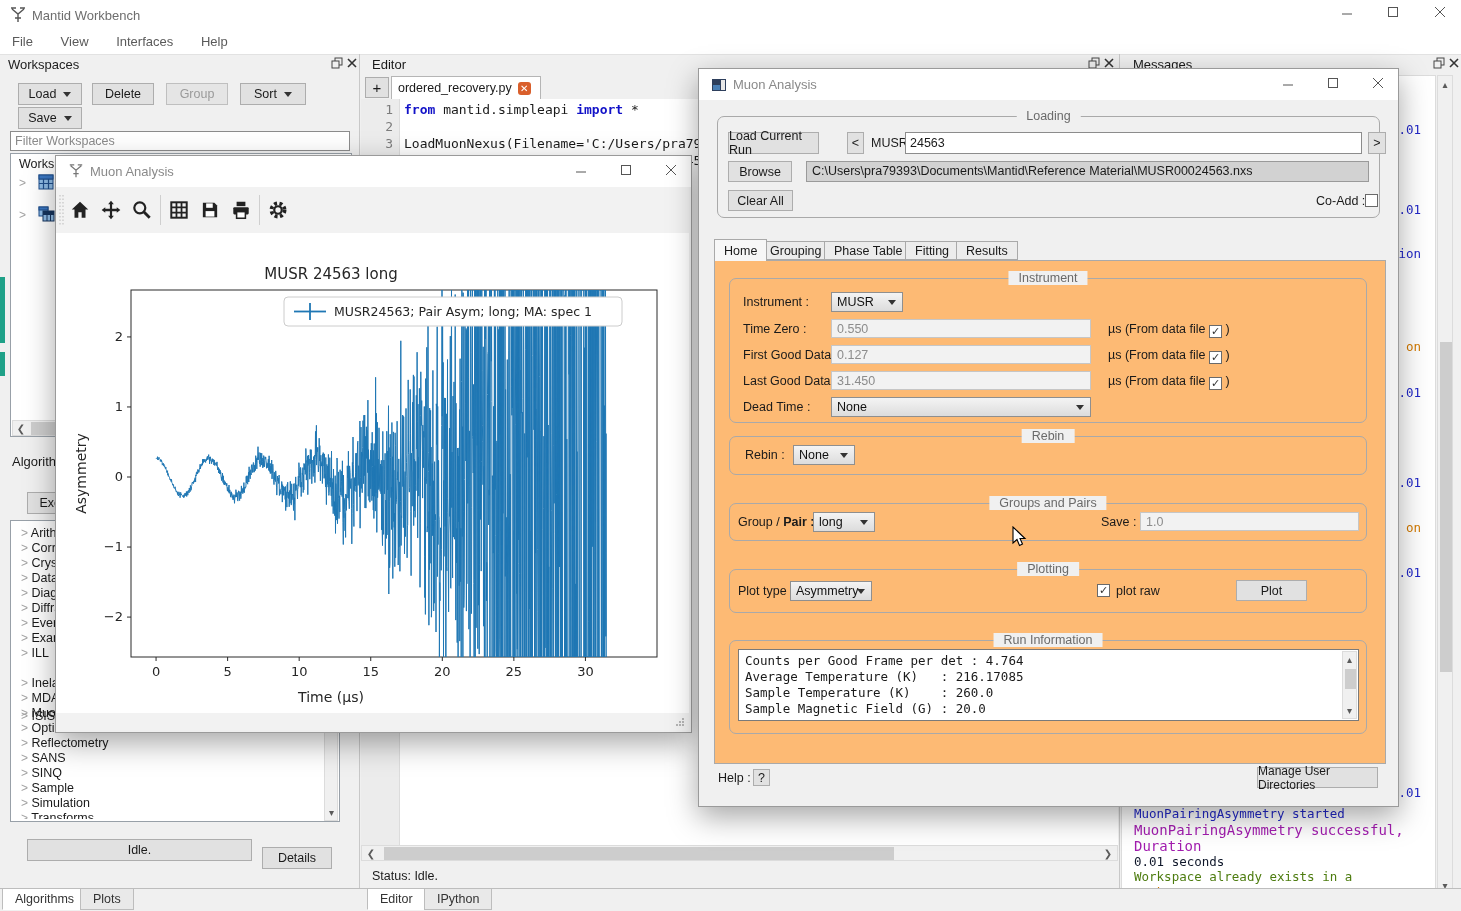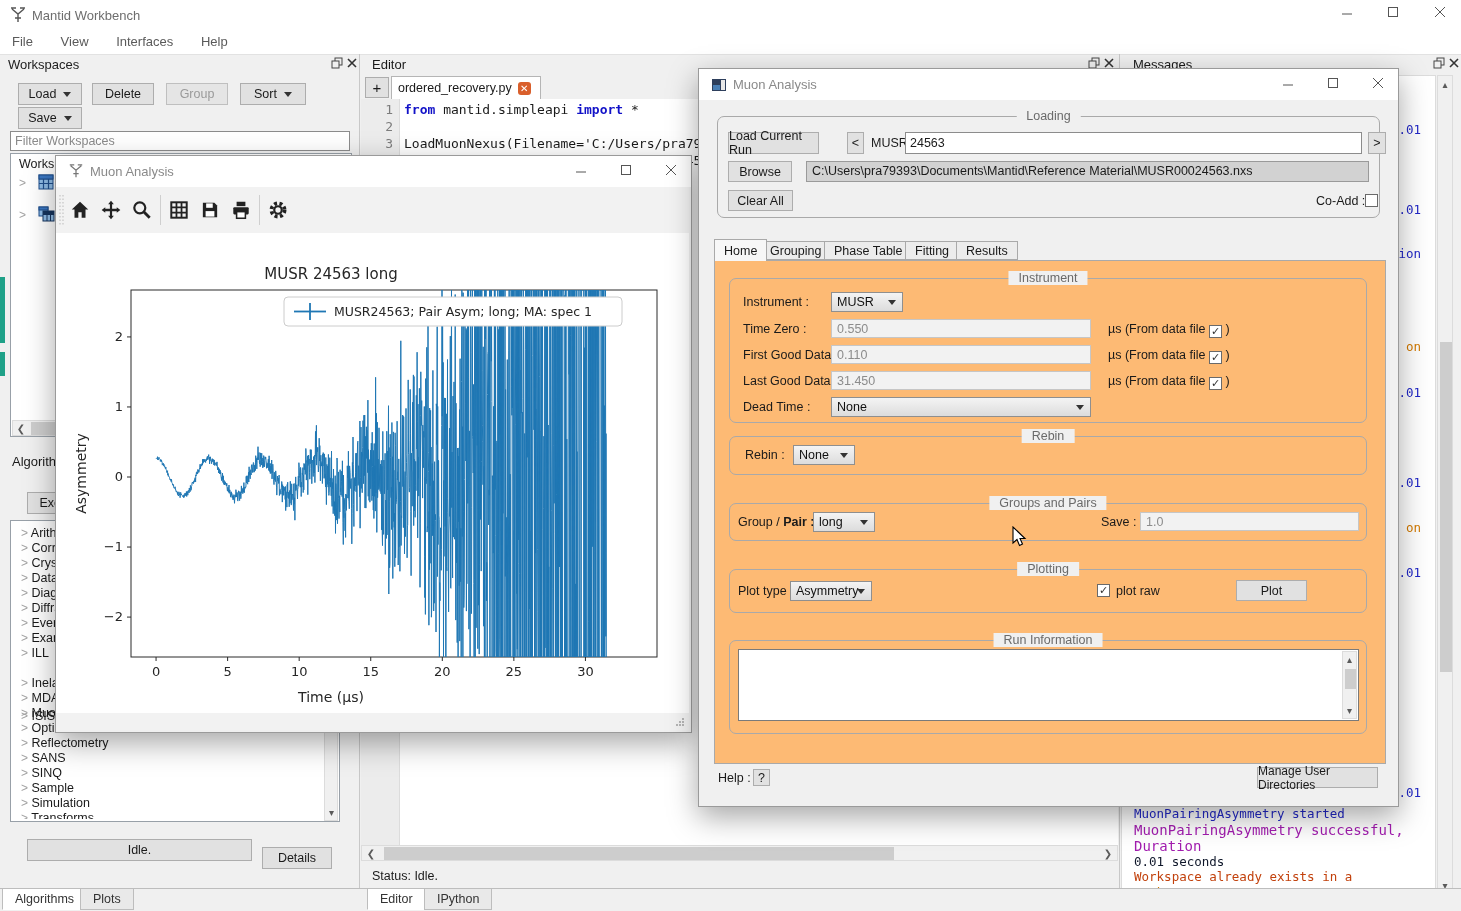--- a/index.html
+++ b/index.html
@@ -229,21 +229,21 @@
         <span class="frag mono" style="top: 309px; color: rgb(34, 40, 200);">.01</span>
         <span class="frag mono" style="top: 399px; color: rgb(34, 40, 200);">.01</span>
         <span class="frag mono" style="top: 444px; color: rgb(212, 122, 0);">on</span>
         <span class="frag mono" style="top: 489px; color: rgb(34, 40, 200);">.01</span>
         <span class="frag mono" style="top: 709px; color: rgb(34, 40, 200);">.01</span>
       </div>
     <div id="msg-tail" class="abs" style="left:12px;top:730px;width:300px">
         <div class="mono" style="font-size: 12.5px; line-height: 15.5px; color: rgb(34, 40, 200);">MuonPairingAsymmetry started</div>
         <div class="mono" style="font-size: 14px; line-height: 16px; color: #a21caf;">MuonPairingAsymmetry successful, Duration</div>
         <div class="mono" style="font-size: 12.5px; line-height: 15.5px; color: #0f172a;">0.01 seconds</div>
-        <div class="mono" style="font-size: 12.5px; line-height: 15.5px; color: #c2410c;">Workspace already exists in a</div>
+        <div class="mono" style="font-size: 12.5px; line-height: 15.5px; color: #4d7c0f;">Workspace already exists in a</div>
         <div class="mono" style="font-size: 12.5px; line-height: 15.5px; color: rgb(212, 122, 0);">WorkspaceGroup</div>
       </div>
   </div>
   <div class="scroll abs" style="left:317px;top:21px;width:16px;height:820px">
     <div class="sarrow" style="position:absolute;left:1px;top:2px;width:12px">▴</div>
     <div class="thumb" style="position:absolute;left:2px;top:266px;width:12px;height:330px"></div>
     <div class="sarrow" style="position:absolute;left:1px;bottom:2px;width:12px">▾</div>
   </div>
 </div>
 
@@ -409,21 +409,21 @@
       <span class="gb-legend">Instrument</span>
       <span class="lbl" style="left:13px;top:16px">Instrument :</span>
       <div class="combo" style="left:101px;top:13px;width:72px;height:20px">
           <span>MUSR</span>
           <span class="dd-arrow"></span>
         </div>
       <span class="lbl" style="left:13px;top:43px">Time Zero :</span>
       <div class="field" style="left:101px;top:40px;width:260px;height:19px">0.550</div>
       <span class="lbl" style="left:378px;top:43px"><span>µs (From data file</span> <span class="cbx" style="position:relative;display:inline-block;top:2px;left:0">✓</span> <span>)</span></span>
       <span class="lbl" style="left:13px;top:69px">First Good Data :</span>
-      <div class="field" style="left:101px;top:66px;width:260px;height:19px">0.110</div>
+      <div class="field" style="left:101px;top:66px;width:260px;height:19px">0.127</div>
       <span class="lbl" style="left:378px;top:69px"><span>µs (From data file</span> <span class="cbx" style="position:relative;display:inline-block;top:2px;left:0">✓</span> <span>)</span></span>
       <span class="lbl" style="left:13px;top:95px">Last Good Data :</span>
       <div class="field" style="left:101px;top:92px;width:260px;height:19px">31.450</div>
       <span class="lbl" style="left:378px;top:95px"><span>µs (From data file</span> <span class="cbx" style="position:relative;display:inline-block;top:2px;left:0">✓</span> <span>)</span></span>
       <span class="lbl" style="left:13px;top:121px">Dead Time :</span>
       <div class="combo" style="left:101px;top:118px;width:260px;height:20px">
           <span>None</span>
           <span class="dd-arrow"></span>
         </div>
     </div>
@@ -456,20 +456,26 @@
           <span class="dd-arrow"></span>
         </div>
       <span class="cbx" style="left:367px;top:14px">✓</span>
       <span class="lbl" style="left:386px;top:14px">plot raw</span>
       <div class="btn" style="position:absolute;left:506px;top:10px;width:71px;height:21px">Plot</div>
     </div>
 
     <div class="groupbox" style="left:14px;top:379px;width:636px;height:92px">
       <span class="gb-legend">Run Information</span>
       <div style="position:absolute;left:8px;top:8px;width:621px;height:72px;background:#fff;border:1px solid #7a7a7a;box-sizing:border-box">
+        <div id="runinfo-lines" style="position:absolute;left:6px;top:3px;right:18px" class="mono">
+            <div style="font-size: 12.5px; line-height: 16px; white-space: pre;">Counts per Good Frame per det : 4.764</div>
+            <div style="font-size: 12.5px; line-height: 16px; white-space: pre;">Average Temperature (K)   : 216.17085</div>
+            <div style="font-size: 12.5px; line-height: 16px; white-space: pre;">Sample Temperature (K)    : 260.0</div>
+            <div style="font-size: 12.5px; line-height: 16px; white-space: pre;">Sample Magnetic Field (G) : 20.0</div>
+          </div>
         <div class="scroll" style="position:absolute;right:1px;top:1px;width:15px;height:68px">
           <div class="sarrow" style="position:absolute;left:1px;top:1px;width:11px">▴</div>
           <div class="thumb" style="position:absolute;left:2px;top:17px;width:11px;height:20px"></div>
           <div class="sarrow" style="position:absolute;left:1px;bottom:1px;width:11px">▾</div>
         </div>
       </div>
     </div>
   </div>
 
   <span class="lbl" style="left:19px;top:702px">Help :</span>

